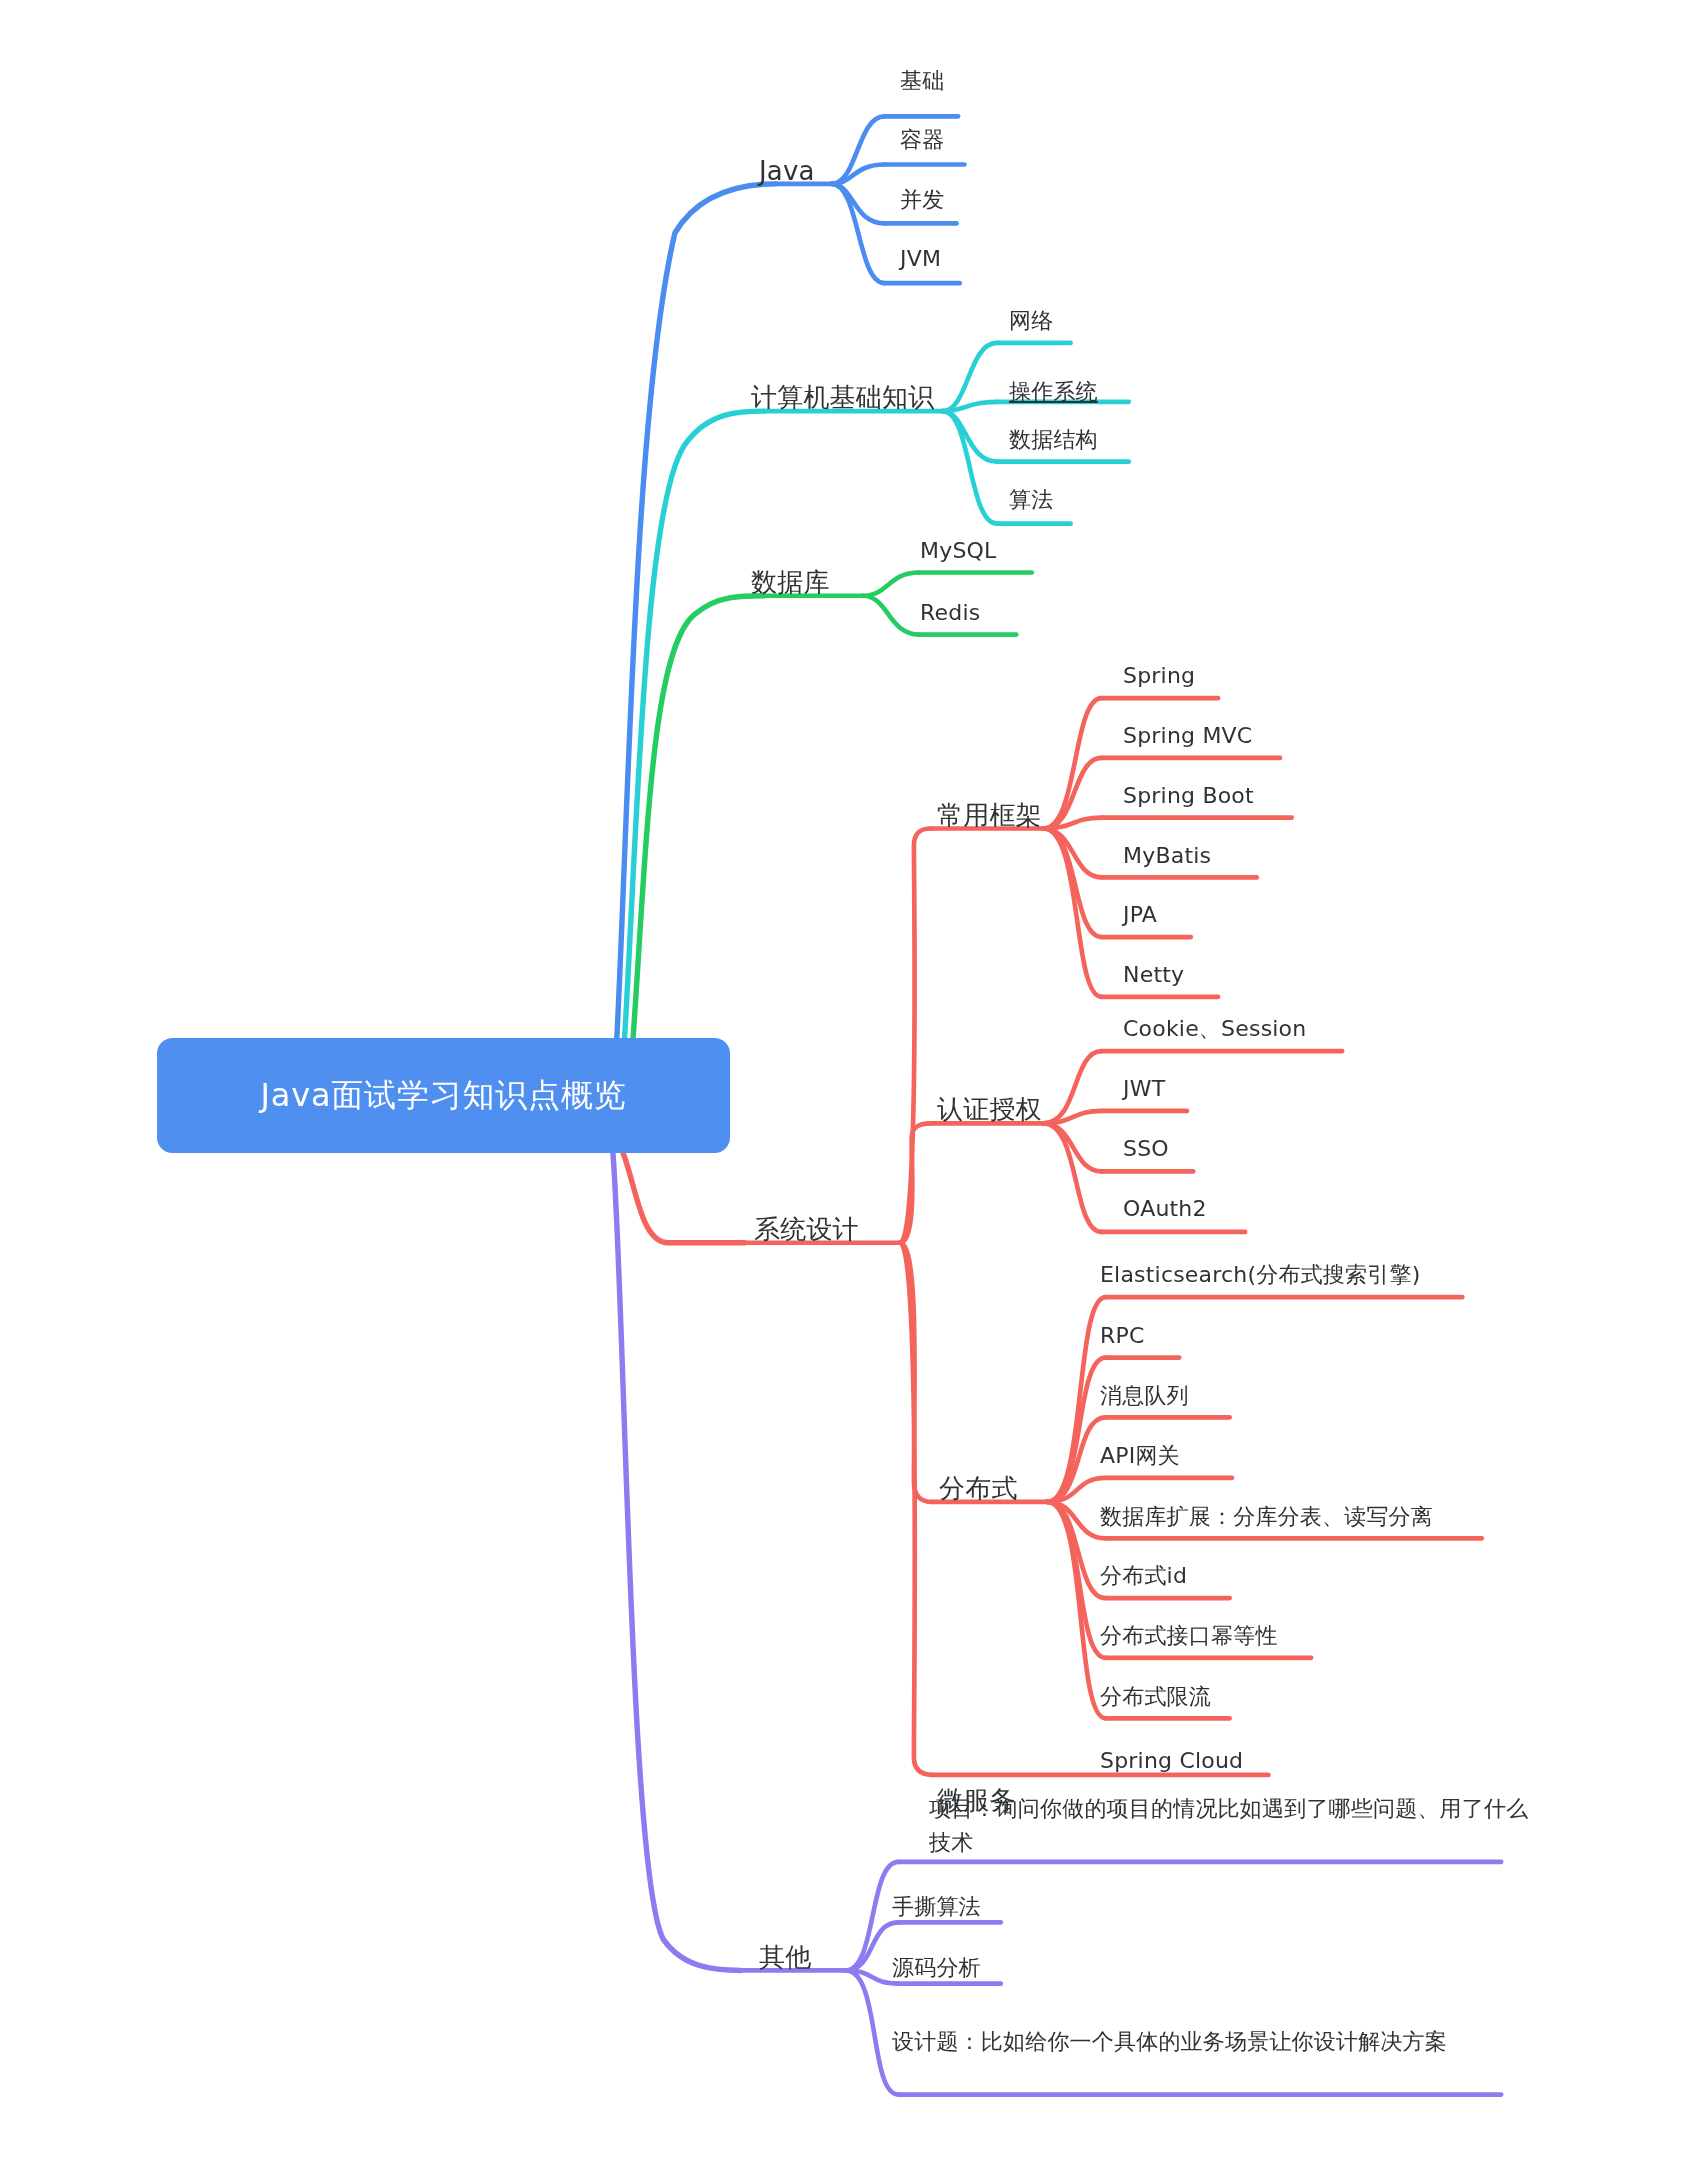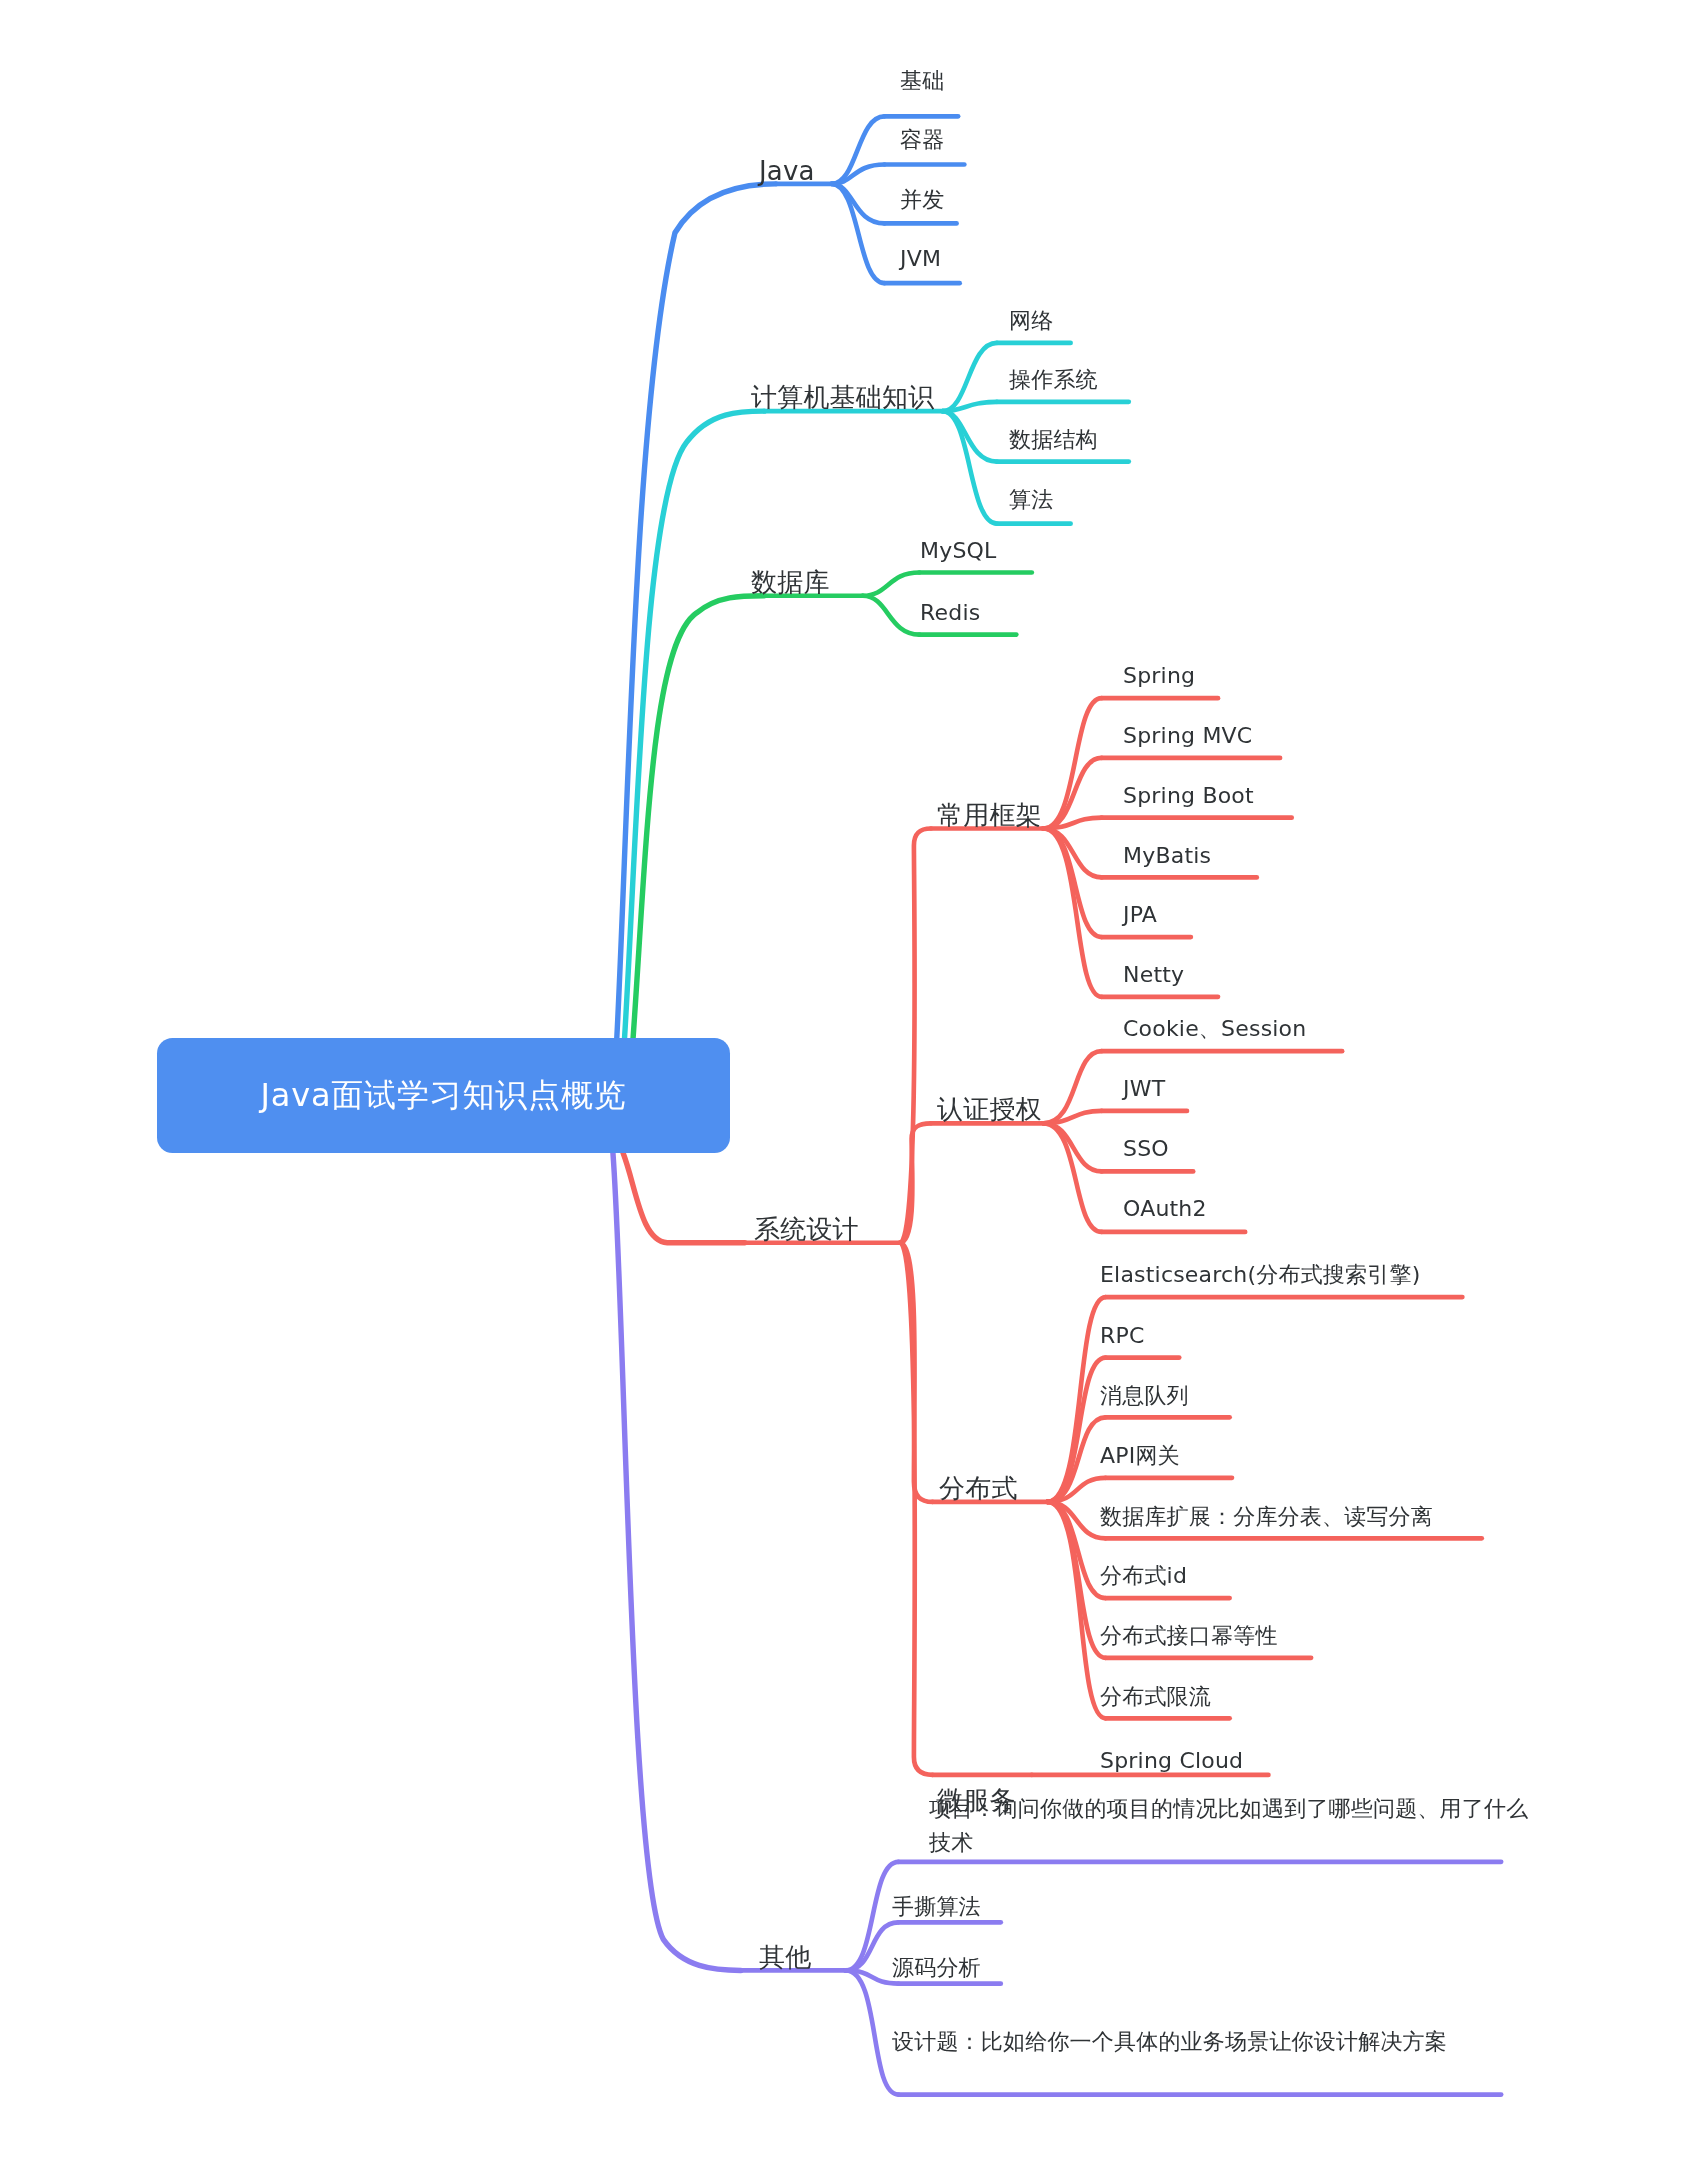--- a/index.html
+++ b/index.html
@@ -177,21 +177,21 @@
   </div>
 
   <div class="node-label lvl1" style="left:759px; top:154px;">Java</div>
   <div class="node-label lvl2" style="left:900px; top:64px;">基础</div>
   <div class="node-label lvl2" style="left:900px; top:123px;">容器</div>
   <div class="node-label lvl2" style="left:900px; top:183px;">并发</div>
   <div class="node-label lvl2" style="left:900px; top:242px;">JVM</div>
 
   <div class="node-label lvl1" style="left:751px; top:380px;">计算机基础知识</div>
   <div class="node-label lvl2" style="left:1009px; top:304px;">网络</div>
-  <div class="node-label lvl2" style="left:1009px; top:363px;">操作系统</div>
+  <div class="node-label lvl2" style="left:1009px; top:375px;text-decoration:underline;">操作系统</div>
   <div class="node-label lvl2" style="left:1009px; top:423px;">数据结构</div>
   <div class="node-label lvl2" style="left:1009px; top:483px;">算法</div>
 
   <div class="node-label lvl1" style="left:751px; top:565px;">数据库</div>
   <div class="node-label lvl2" style="left:920px; top:534px;">MySQL</div>
   <div class="node-label lvl2" style="left:920px; top:596px;">Redis</div>
 
   <div class="node-label lvl1" style="left:754px; top:1212px;">系统设计</div>
 
   <div class="node-label lvl1" style="left:937px; top:798px;">常用框架</div>

